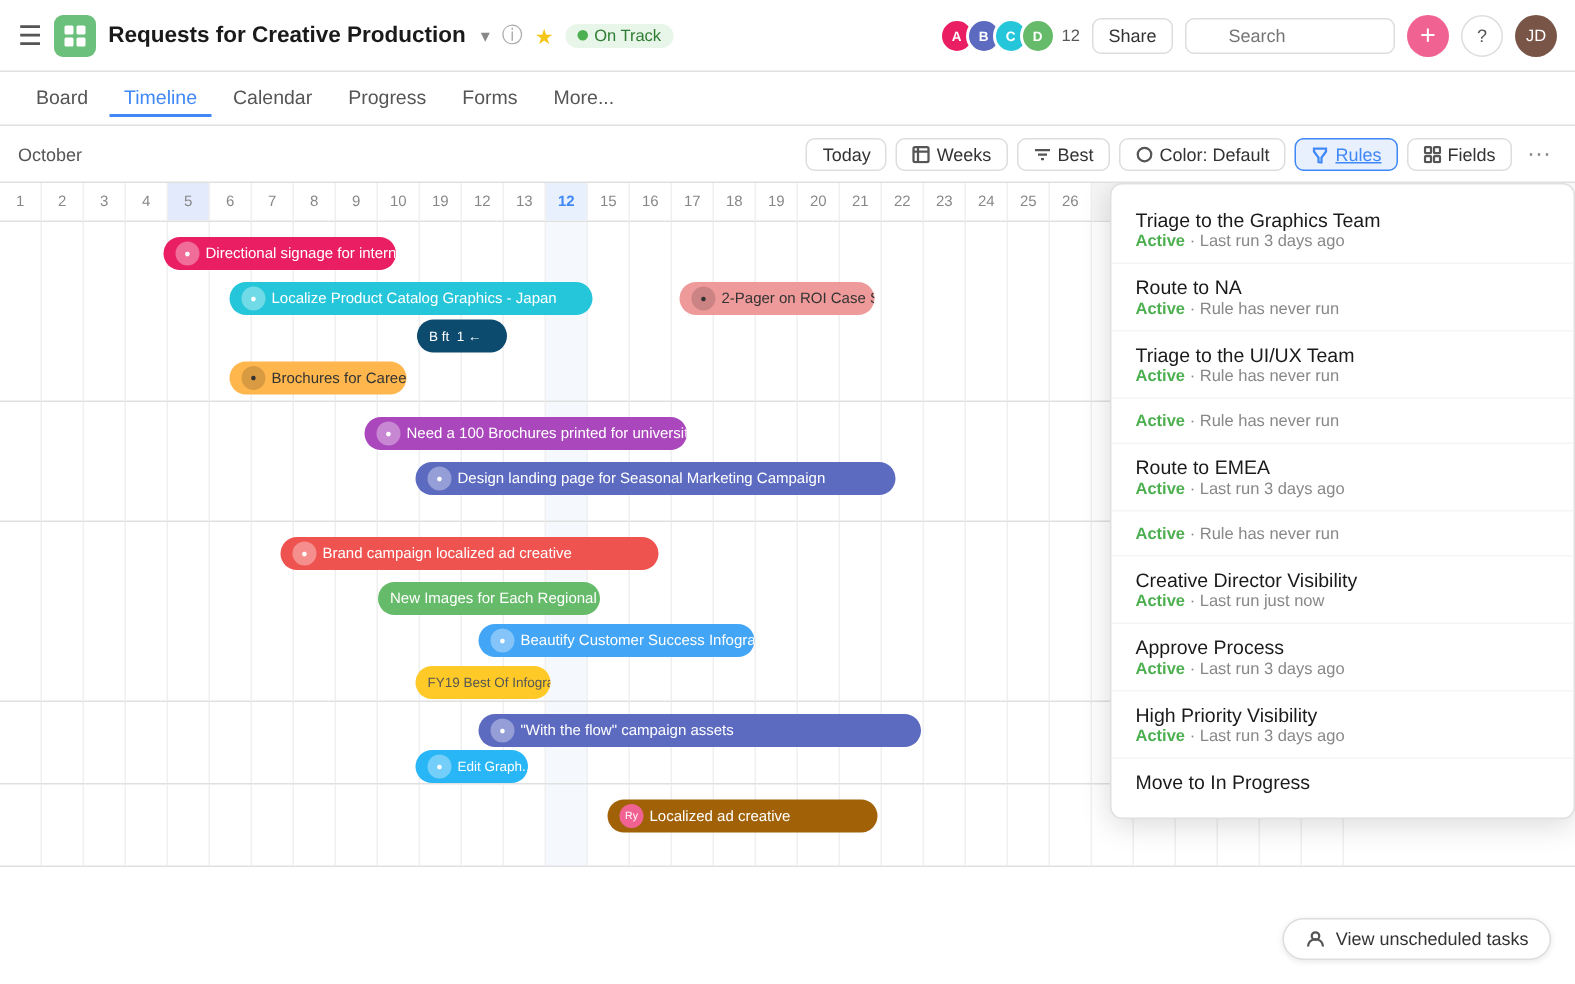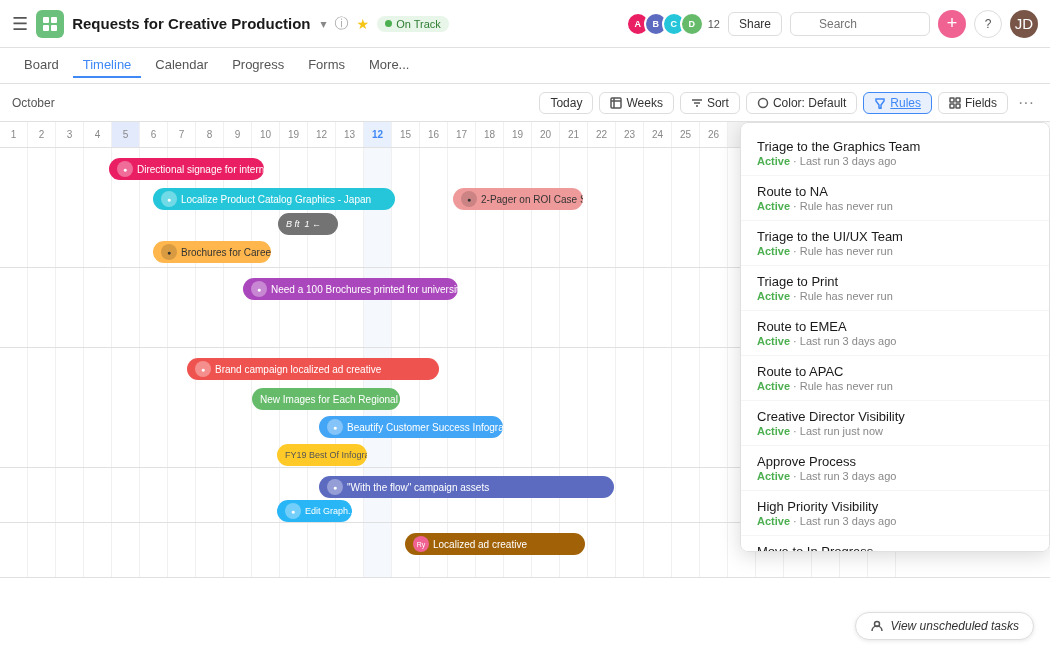--- a/index.html
+++ b/index.html
@@ -21,21 +21,21 @@
     .avatar-group { display: flex; }
     .avatar-sm { width: 24px; height: 24px; border-radius: 50%; border: 2px solid white; margin-left: -6px; background: #ccc; overflow: hidden; display: flex; align-items: center; justify-content: center; font-size: 9px; font-weight: bold; color: white; }
     .avatar-sm:first-child { margin-left: 0; }
     .avatar-count { font-size: 11px; color: #555; margin-left: 4px; }
     .share-btn { border: 1px solid #ddd; border-radius: 6px; padding: 4px 10px; font-size: 12px; cursor: pointer; background: white; color: #333; }
     .search-box { border: 1px solid #ddd; border-radius: 6px; padding: 4px 10px 4px 28px; font-size: 12px; width: 140px; position: relative; }
     .search-wrap { position: relative; }
     .search-wrap svg { position: absolute; left: 8px; top: 50%; transform: translateY(-50%); width: 12px; height: 12px; color: #aaa; }
     .add-btn { width: 28px; height: 28px; border-radius: 50%; background: #f06292; display: flex; align-items: center; justify-content: center; color: white; font-size: 18px; cursor: pointer; }
     .help-btn { width: 28px; height: 28px; border-radius: 50%; border: 1px solid #ddd; display: flex; align-items: center; justify-content: center; color: #555; font-size: 12px; cursor: pointer; }
-    .user-avatar { width: 28px; height: 28px; border-radius: 50%; background: #795548; display: flex; align-items: center; justify-content: center; color: white; font-size: 15px; }
+    .user-avatar { width: 28px; height: 28px; border-radius: 50%; background: #795548; display: flex; align-items: center; justify-content: center; color: white; font-size: 11px; }
 
     
     .nav-tabs { display: flex; align-items: center; padding: 0 14px; height: 36px; border-bottom: 1px solid #e0e0e0; gap: 4px; }
     .nav-tab { padding: 4px 10px; font-size: 13px; color: #555; cursor: pointer; border-bottom: 2px solid transparent; }
     .nav-tab.active { color: #3f88f5; border-bottom: 2px solid #3f88f5; font-weight: 500; }
 
     
     .timeline-toolbar { display: flex; align-items: center; padding: 6px 12px; height: 38px; border-bottom: 1px solid #e0e0e0; gap: 6px; }
     .toolbar-month { font-size: 12px; color: #555; margin-right: auto; }
     .toolbar-btn { border: 1px solid #ddd; border-radius: 6px; padding: 3px 10px; font-size: 12px; cursor: pointer; background: white; color: #333; display: flex; align-items: center; gap: 4px; }
@@ -136,21 +136,21 @@
         <line x1="4" y1="1" x2="4" y2="11"></line>
       </svg>
     <span>Weeks</span>
   </button>
   <button class="toolbar-btn">
     <svg width="12" height="12" viewBox="0 0 12 12" fill="none" stroke="#555" stroke-width="1.5">
         <line x1="1" y1="3" x2="11" y2="3"></line>
         <line x1="3" y1="6" x2="9" y2="6"></line>
         <line x1="5" y1="9" x2="7" y2="9"></line>
       </svg>
-    <span>Sort</span>
+    <span>Best</span>
   </button>
   <button class="toolbar-btn">
     <svg width="12" height="12" viewBox="0 0 12 12" fill="none" stroke="#555" stroke-width="1.5">
         <circle cx="6" cy="6" r="4.5"></circle>
       </svg>
     <span>Color: Default</span>
   </button>
   <button class="toolbar-btn active">
     <svg width="12" height="12" viewBox="0 0 12 12" fill="none" stroke="#3f88f5" stroke-width="1.5">
         <path d="M2 2h8v2L7 8v4l-2-1V8L2 4z"></path>
@@ -256,21 +256,21 @@
         <div class="gantt-bar" style="background:#26c6da; left:153px; top:40px; width:242px;">
           <div class="bar-avatar" style="background:rgba(255,255,255,0.35);">●</div>
           Localize Product Catalog Graphics - Japan
         </div>
 
         <div class="gantt-bar" style="background:#ef9a9a; left:453px; top:40px; width:130px; color:#333;">
           <div class="bar-avatar" style="background:rgba(0,0,0,0.15);">●</div>
           2-Pager on ROI Case Study
         </div>
 
-        <div class="gantt-bar" style="background:#737373; left:278px; top:65px; width:60px; font-size:9px;font-style:italic;">
+        <div class="gantt-bar" style="background:#0c4a6e; left:278px; top:65px; width:60px; font-size:9px;">
           B ft &nbsp;1 ←
         </div>
 
         <div class="gantt-bar" style="background:#ffb74d; left:153px; top:93px; width:118px; color:#333;">
           <div class="bar-avatar" style="background:rgba(0,0,0,0.15);">●</div>
           Brochures for Career Fair
         </div>
       </div>
 
       <div style="height:80px; position:relative; border-bottom:1px solid #e0e0e0;">
@@ -305,20 +305,24 @@
             <div style="width:28px;flex-shrink:0;border-right:1px solid #f0f0f0;"></div>
             <div style="width:28px;flex-shrink:0;border-right:1px solid #f0f0f0;"></div>
             <div style="width:28px;flex-shrink:0;border-right:1px solid #f0f0f0;"></div>
             <div style="width:28px;flex-shrink:0;border-right:1px solid #f0f0f0;"></div>
             <div style="width:28px;flex-shrink:0;border-right:1px solid #f0f0f0;"></div>
         </div>
         <div class="gantt-bar" style="background:#ab47bc; left:243px; top:10px; width:215px;">
           <div class="bar-avatar" style="background:rgba(255,255,255,0.35);">●</div>
           Need a 100 Brochures printed for university recruiting
         </div>
+        <div class="gantt-bar" style="background:#5c6bc0; left:277px; top:40px; width:320px;">
+          <div class="bar-avatar" style="background:rgba(255,255,255,0.35);">●</div>
+          Design landing page for Seasonal Marketing Campaign
+        </div>
       </div>
 
       <div style="height:120px; position:relative; border-bottom:1px solid #e0e0e0;">
         <div style="position:absolute;top:0;left:0;right:0;bottom:0;display:flex;">
           <div style="width:28px;flex-shrink:0;border-right:1px solid #f0f0f0;"></div>
             <div style="width:28px;flex-shrink:0;border-right:1px solid #f0f0f0;"></div>
             <div style="width:28px;flex-shrink:0;border-right:1px solid #f0f0f0;"></div>
             <div style="width:28px;flex-shrink:0;border-right:1px solid #f0f0f0;"></div>
             <div style="width:28px;flex-shrink:0;border-right:1px solid #f0f0f0;"></div>
             <div style="width:28px;flex-shrink:0;border-right:1px solid #f0f0f0;"></div>
@@ -460,50 +464,48 @@
       </div>
       <div class="rule-item">
         <div class="rule-title">Route to NA</div>
         <div class="rule-meta"><span class="active-dot">Active</span> · Rule has never run</div>
       </div>
       <div class="rule-item">
         <div class="rule-title">Triage to the UI/UX Team</div>
         <div class="rule-meta"><span class="active-dot">Active</span> · Rule has never run</div>
       </div>
       <div class="rule-item">
-        <div class="rule-title">Triage to Print</div>
         <div class="rule-meta"><span class="active-dot">Active</span> · Rule has never run</div>
       </div>
       <div class="rule-item">
         <div class="rule-title">Route to EMEA</div>
         <div class="rule-meta"><span class="active-dot">Active</span> · Last run 3 days ago</div>
       </div>
       <div class="rule-item">
-        <div class="rule-title">Route to APAC</div>
         <div class="rule-meta"><span class="active-dot">Active</span> · Rule has never run</div>
       </div>
       <div class="rule-item">
         <div class="rule-title">Creative Director Visibility</div>
         <div class="rule-meta"><span class="active-dot">Active</span> · Last run just now</div>
       </div>
       <div class="rule-item">
         <div class="rule-title">Approve Process</div>
         <div class="rule-meta"><span class="active-dot">Active</span> · Last run 3 days ago</div>
       </div>
       <div class="rule-item">
         <div class="rule-title">High Priority Visibility</div>
         <div class="rule-meta"><span class="active-dot">Active</span> · Last run 3 days ago</div>
       </div>
       <div class="rule-item">
         <div class="rule-title">Move to In Progress</div>
       </div>
 
     </div>
 
-    <button class="unscheduled-btn" style="position:fixed; bottom:16px; right:16px;font-style:italic;">
+    <button class="unscheduled-btn" style="position:fixed; bottom:16px; right:16px;">
       <svg width="14" height="14" viewBox="0 0 14 14" fill="none" stroke="#555" stroke-width="1.5">
           <circle cx="7" cy="5" r="2.5"></circle>
           <path d="M2 12c0-2.8 2.2-5 5-5s5 2.2 5 5"></path>
         </svg>
       <span>View unscheduled tasks</span>
     </button>
 
   </div>
 </div>
 

